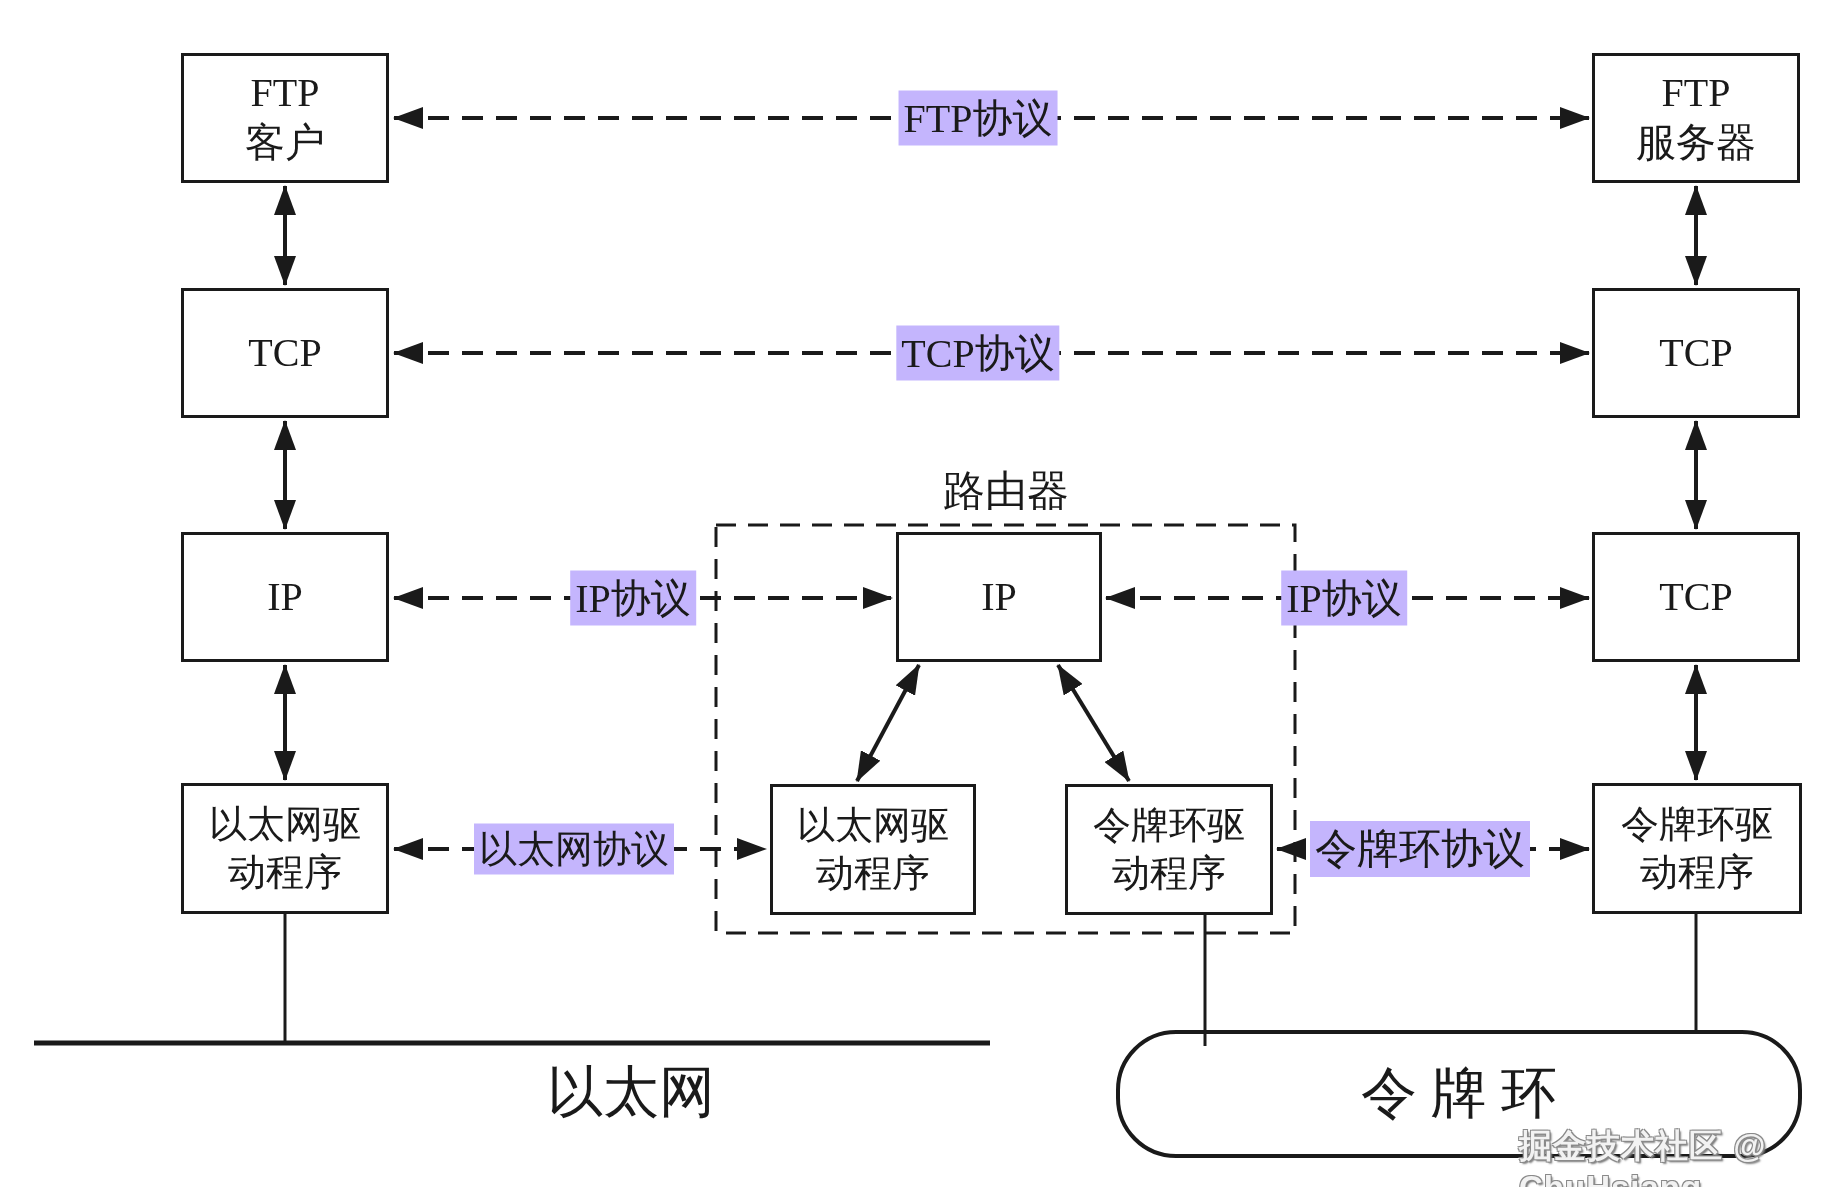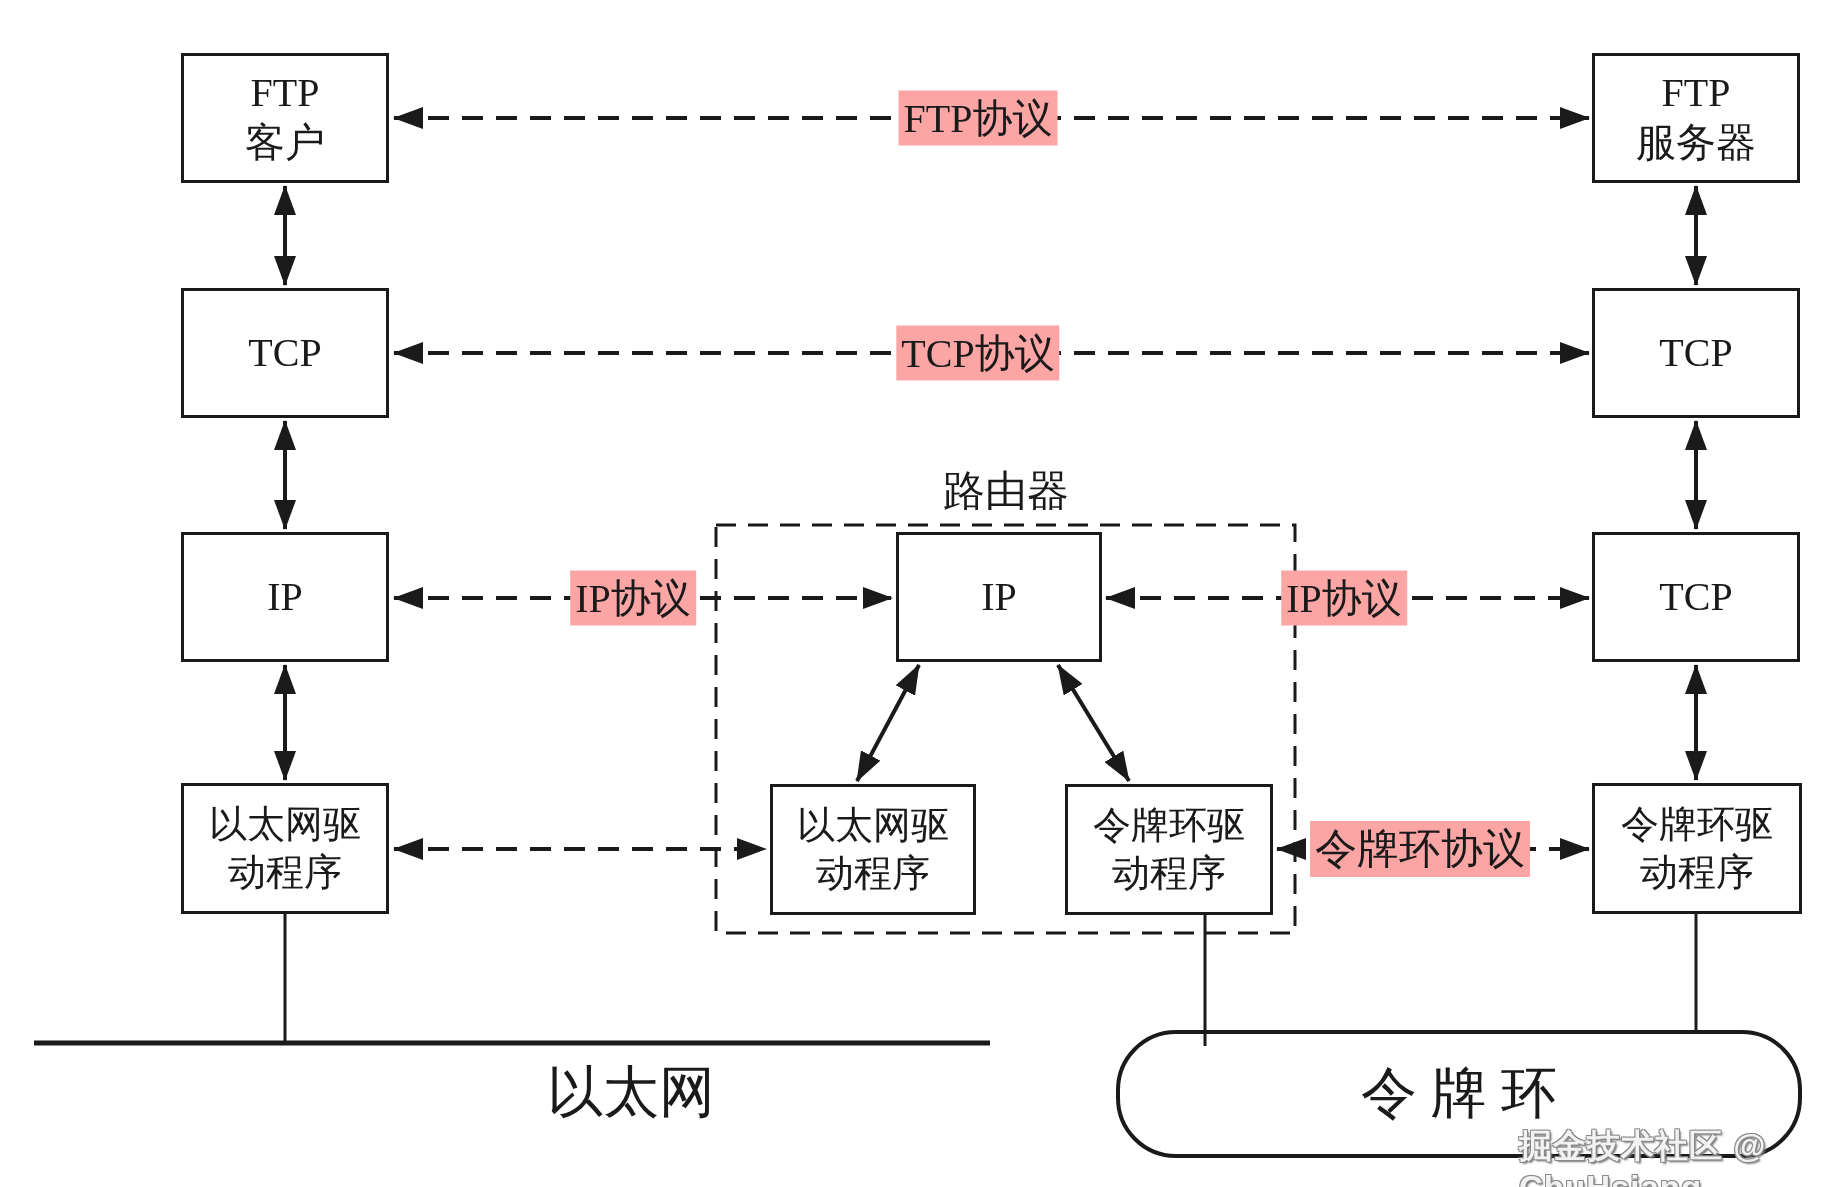--- a/index.html
+++ b/index.html
@@ -22,21 +22,21 @@
     font-size:40px;line-height:1.25;
     white-space:pre-line;
     box-sizing:border-box;
   }
   .lbl{
     position:absolute;
     transform:translate(-50%,-50%);
     font-size:40px;
     white-space:nowrap;
   }
-  .online{background:#fca5a5;padding:0 5px;}
+  .online{background:#c4b5fd;padding:0 5px;}
   .router-title{font-size:42px;font-family:Liberation Mono, monospace;}
   .net-label{font-size:56px;}
   .watermark{
     position:absolute;
     transform:none;
     font-family:"Liberation Sans","DejaVu Sans",sans-serif;
     font-size:33px;font-weight:bold;
     color:#f2f2f2;
     text-shadow:
       1px 1px 0 #8a8a8a, -1px -1px 0 #8a8a8a,
@@ -105,20 +105,21 @@
   <div class="box" style="left:1566px;top:532px;width:208px;height:130px;">TCP</div>
   <div class="box" style="left:1566px;top:783px;width:210px;height:131px;font-size:38px;">令牌环驱
 动程序</div>
 
   <div class="lbl router-title" style="left:980px;top:491px;">路由器</div>
 
   <div class="lbl online" style="left:952px;top:118px;">FTP协议</div>
   <div class="lbl online" style="left:952px;top:353px;text-align:center;">TCP协议</div>
   <div class="lbl online" style="left:607px;top:598px;">IP协议</div>
   <div class="lbl online" style="left:1318px;top:598px;">IP协议</div>
+  <div class="lbl online" style="left:548px;top:849px;font-size:38px;">以太网协议</div>
   <div class="lbl online" style="left:1394px;top:849px;font-size:42px;">令牌环协议</div>
 
   <div class="lbl net-label" style="left:605px;top:1093px;">以太网</div>
   <div class="lbl net-label" style="left:1433px;top:1094px;">令 牌 环</div>
 
   <div class="watermark" style="left:1493px;top:1124px;">掘金技术社区 @ ChuHsiang</div>
 
 </div>
 
 </body></html>

